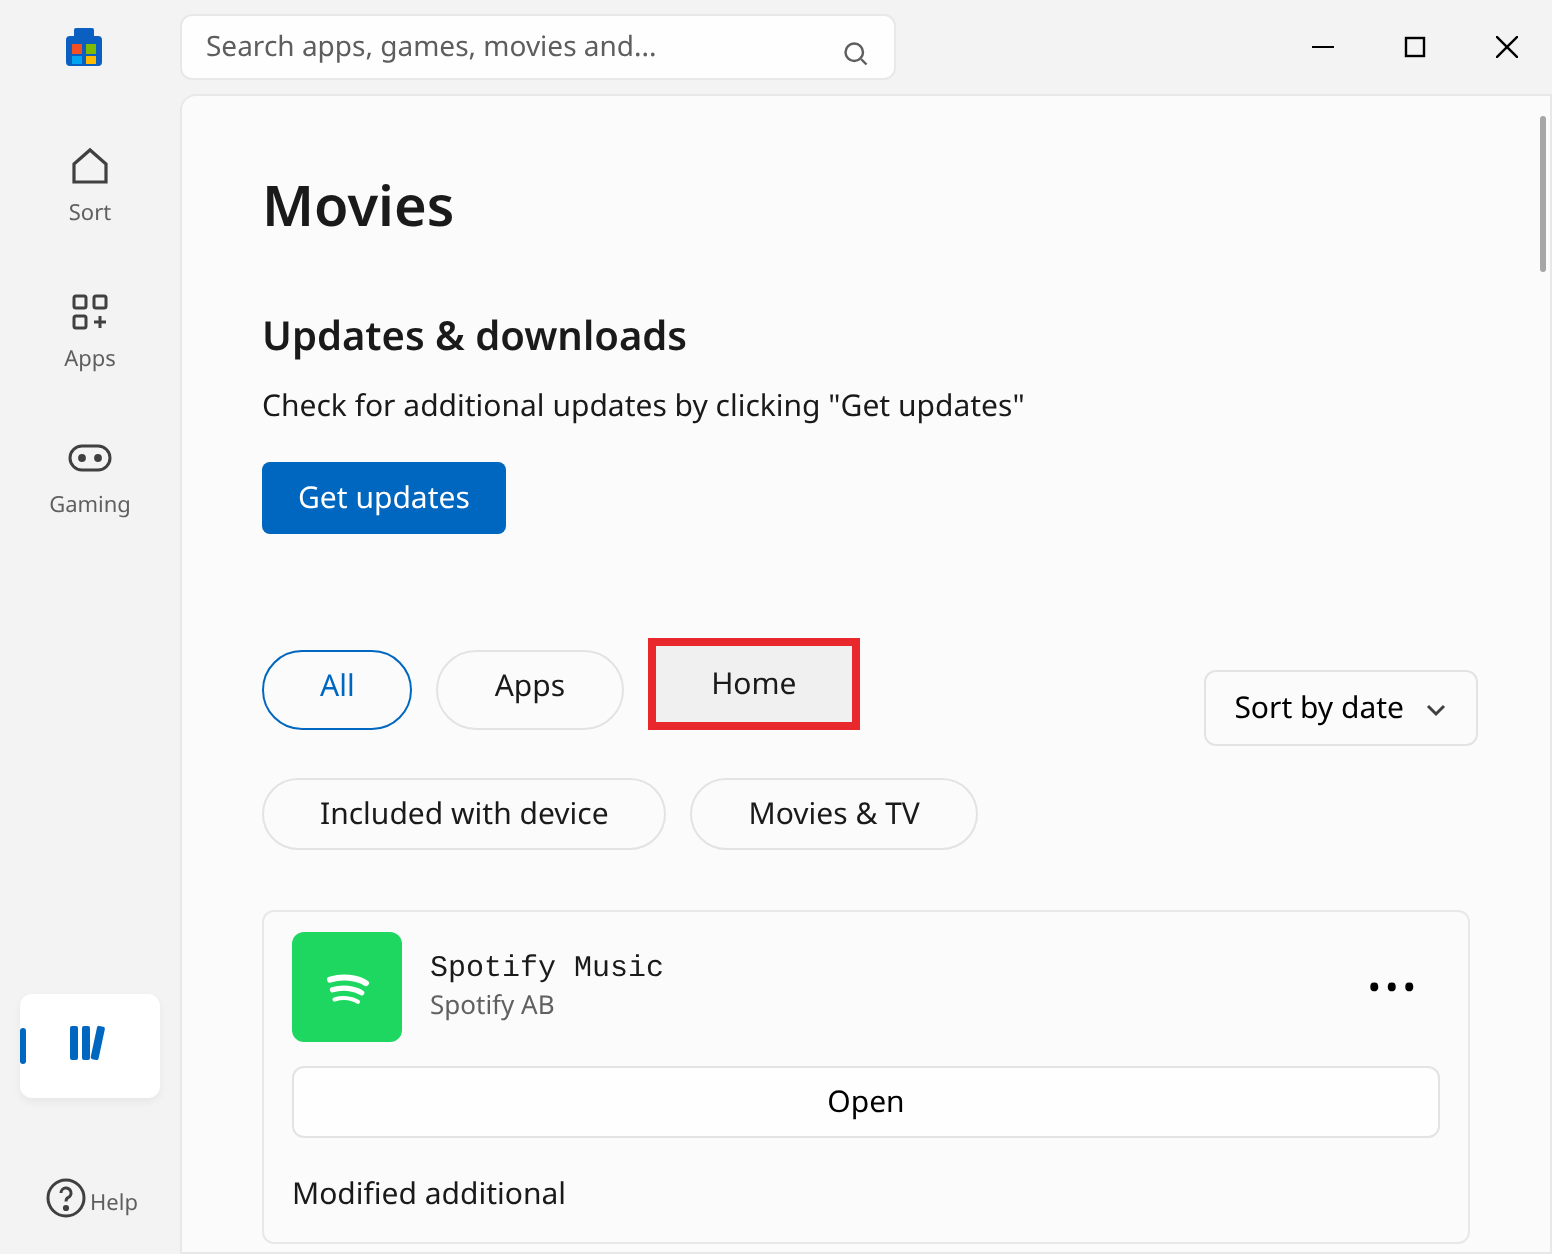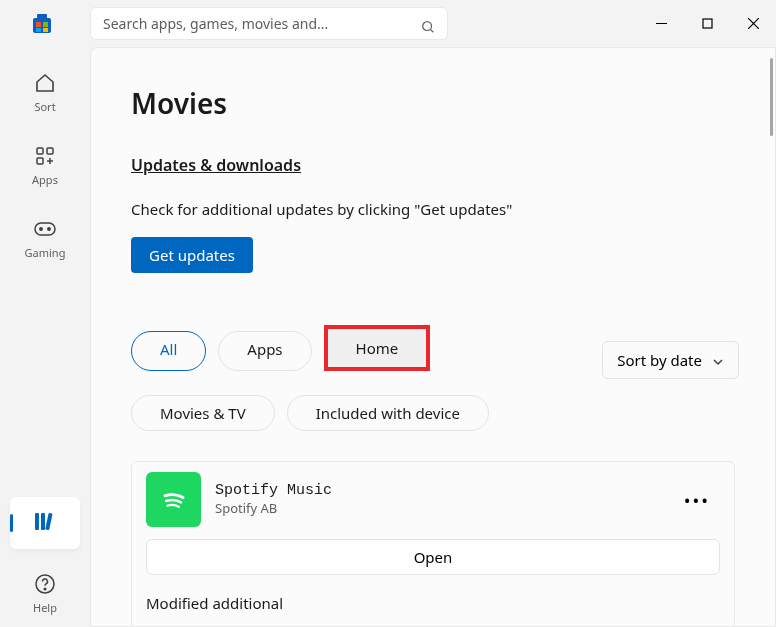--- a/index.html
+++ b/index.html
@@ -15,28 +15,28 @@
   .win-btn { width: 46px; height: 32px; display: flex; align-items: center; justify-content: center; }
   
   .layout { display: flex; height: calc(100% - 47px); }
   
   .sidebar { width: 90px; display: flex; flex-direction: column; align-items: center; padding-top: 24px; position: relative; }
   .nav-item { display: flex; flex-direction: column; align-items: center; margin-bottom: 30px; cursor: pointer; }
   .nav-item .icon { width: 24px; height: 24px; display: flex; align-items: center; justify-content: center; margin-bottom: 4px; }
   .nav-item .label { font-size: 11px; color: #5f5f5f; }
   .nav-library { position: absolute; bottom: 78px; left: 10px; width: 70px; height: 52px; background: #fff; border-radius: 6px; display: flex; align-items: center; justify-content: center; box-shadow: 0 2px 4px rgba(0,0,0,0.05); }
   .nav-library-indicator { position: absolute; left: 0; top: 50%; transform: translateY(-50%); width: 3px; height: 18px; background: #0067c0; border-radius: 2px; }
-  .nav-help { position: absolute; bottom: 12px; display: flex; flex-direction: column; align-items: center; }
+  .nav-help { position: absolute; bottom: 12px; display: flex; flex-direction: row; align-items: center; }
   
   .main { flex: 1; background: #fbfbfb; border-top-left-radius: 8px; border: 1px solid #e8e8e8; padding: 36px 40px 0 40px; position: relative; overflow: hidden; }
   .scrollbar { position: absolute; right: 2px; top: 10px; width: 3px; height: 78px; background: #a6a6a6; border-radius: 3px; }
   
   .page-title { font-size: 28px; font-weight: 600; color: #1a1a1a; margin-bottom: 32px; }
   
-  .section-title { font-size: 16px; font-weight: 600; color: #1a1a1a; margin-bottom: 23px; text-decoration: underline; }
+  .section-title { font-size: 20px; font-weight: 600; color: #1a1a1a; margin-bottom: 12px; }
   .section-sub { font-size: 15px; color: #1a1a1a; margin-bottom: 18px; }
   .primary-btn { background: #0067c0; color: #fff; border: none; border-radius: 4px; padding: 8px 18px; font-size: 15px; cursor: pointer; }
   
   .filter-row { display: flex; flex-wrap: wrap; gap: 12px; margin-top: 58px; position: relative; }
   .pill { border: 1px solid #e3e3e3; background: #fbfbfb; border-radius: 22px; padding: 7px 28px; font-size: 15px; cursor: pointer; color: #1a1a1a; }
   .pill.active { border: 1px solid #0067c0; color: #0067c0; }
   .pill.highlighted-box { border: 4px solid #e8282c; border-radius: 0; background: #f0f0f0; padding: 9px 28px; margin-top: -6px; }
   
   .sort-btn { position: absolute; right: -4px; top: 10px; border: 1px solid #e3e3e3; background: #fbfbfb; border-radius: 6px; padding: 8px 14px; font-size: 15px; display: flex; align-items: center; gap: 10px; cursor: pointer; }
   
@@ -151,22 +151,22 @@
       <div class="section-title">Updates &amp; downloads</div>
       <div class="section-sub">Check for additional updates by clicking "Get updates"</div>
       <button class="primary-btn">Get updates</button>
     </div>
 
     <div class="filter-row">
       <div class="pill active">All</div>
       <div class="pill">Apps</div>
       <div class="pill highlighted-box">Home</div>
       <div style="flex-basis:100%;height:0"></div>
+      <div class="pill">Included with device</div>
       <div class="pill">Movies &amp; TV</div>
-      <div class="pill">Included with device</div>
       <div class="sort-btn">
         <span>Sort by date</span>
         <span><svg width="12" height="8" fill="none" stroke="#404040" stroke-width="1.5">
               <path d="M2 2 L6 6 L10 2"></path>
             </svg></span>
       </div>
     </div>
 
     <div class="item-card">
       <div class="item-header">

